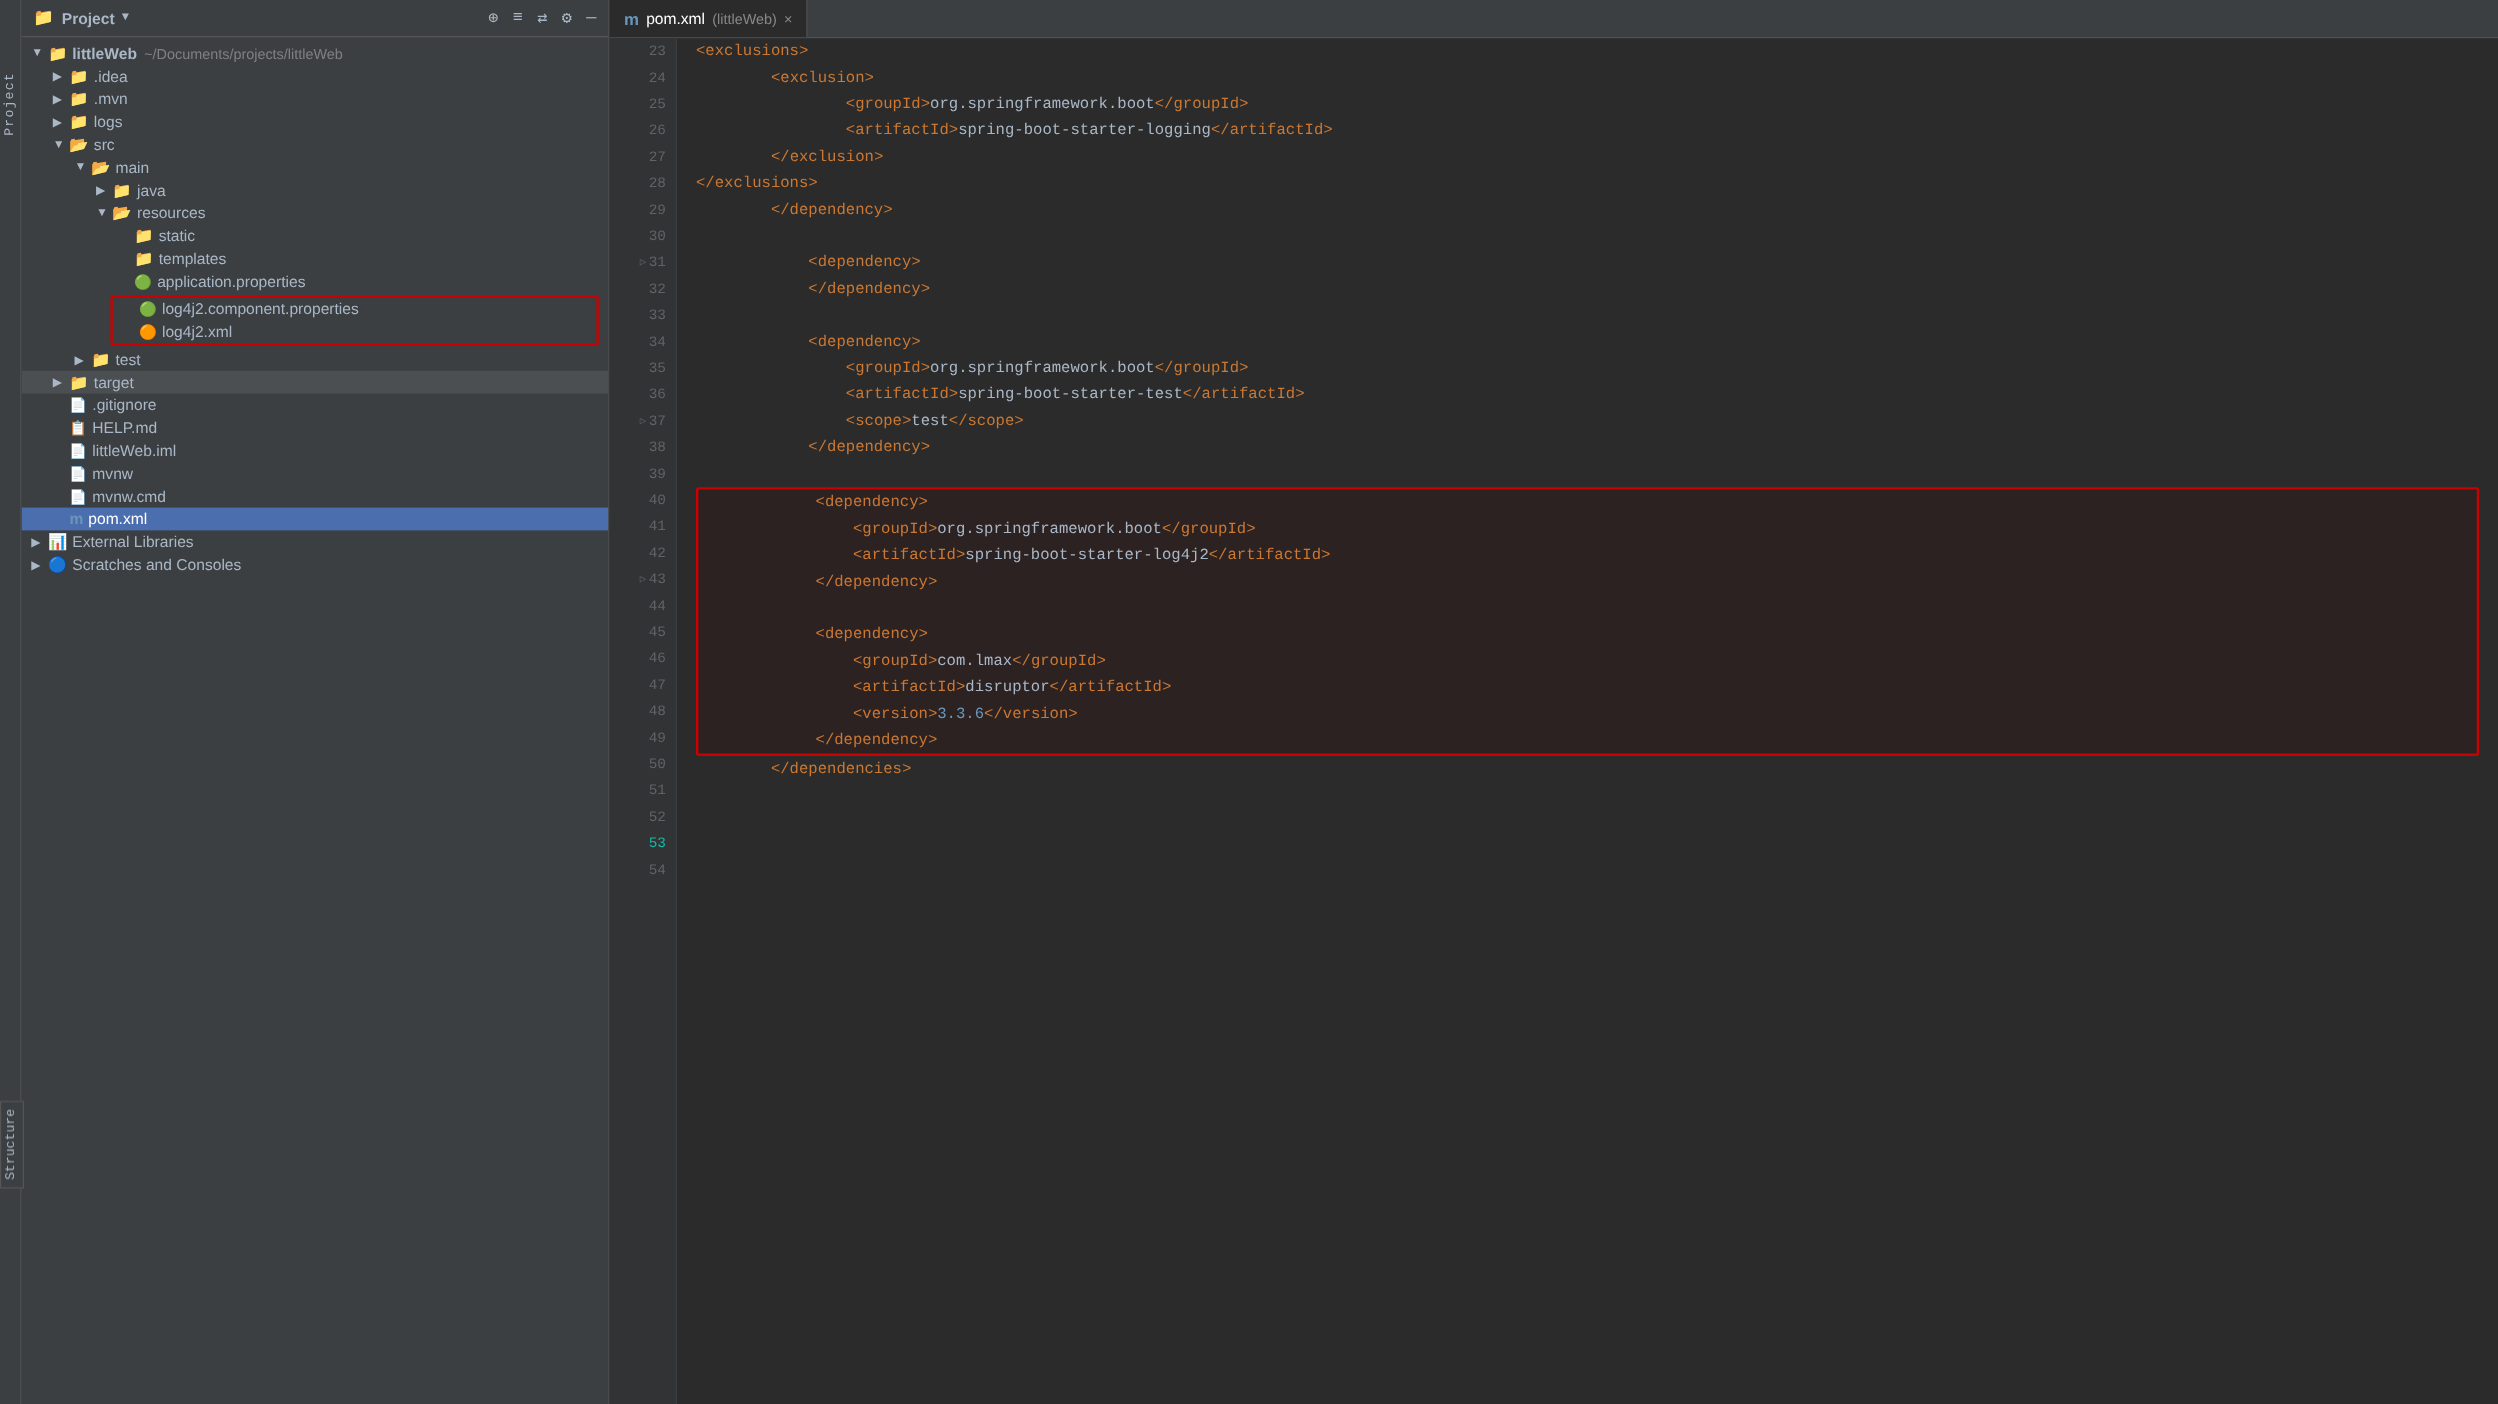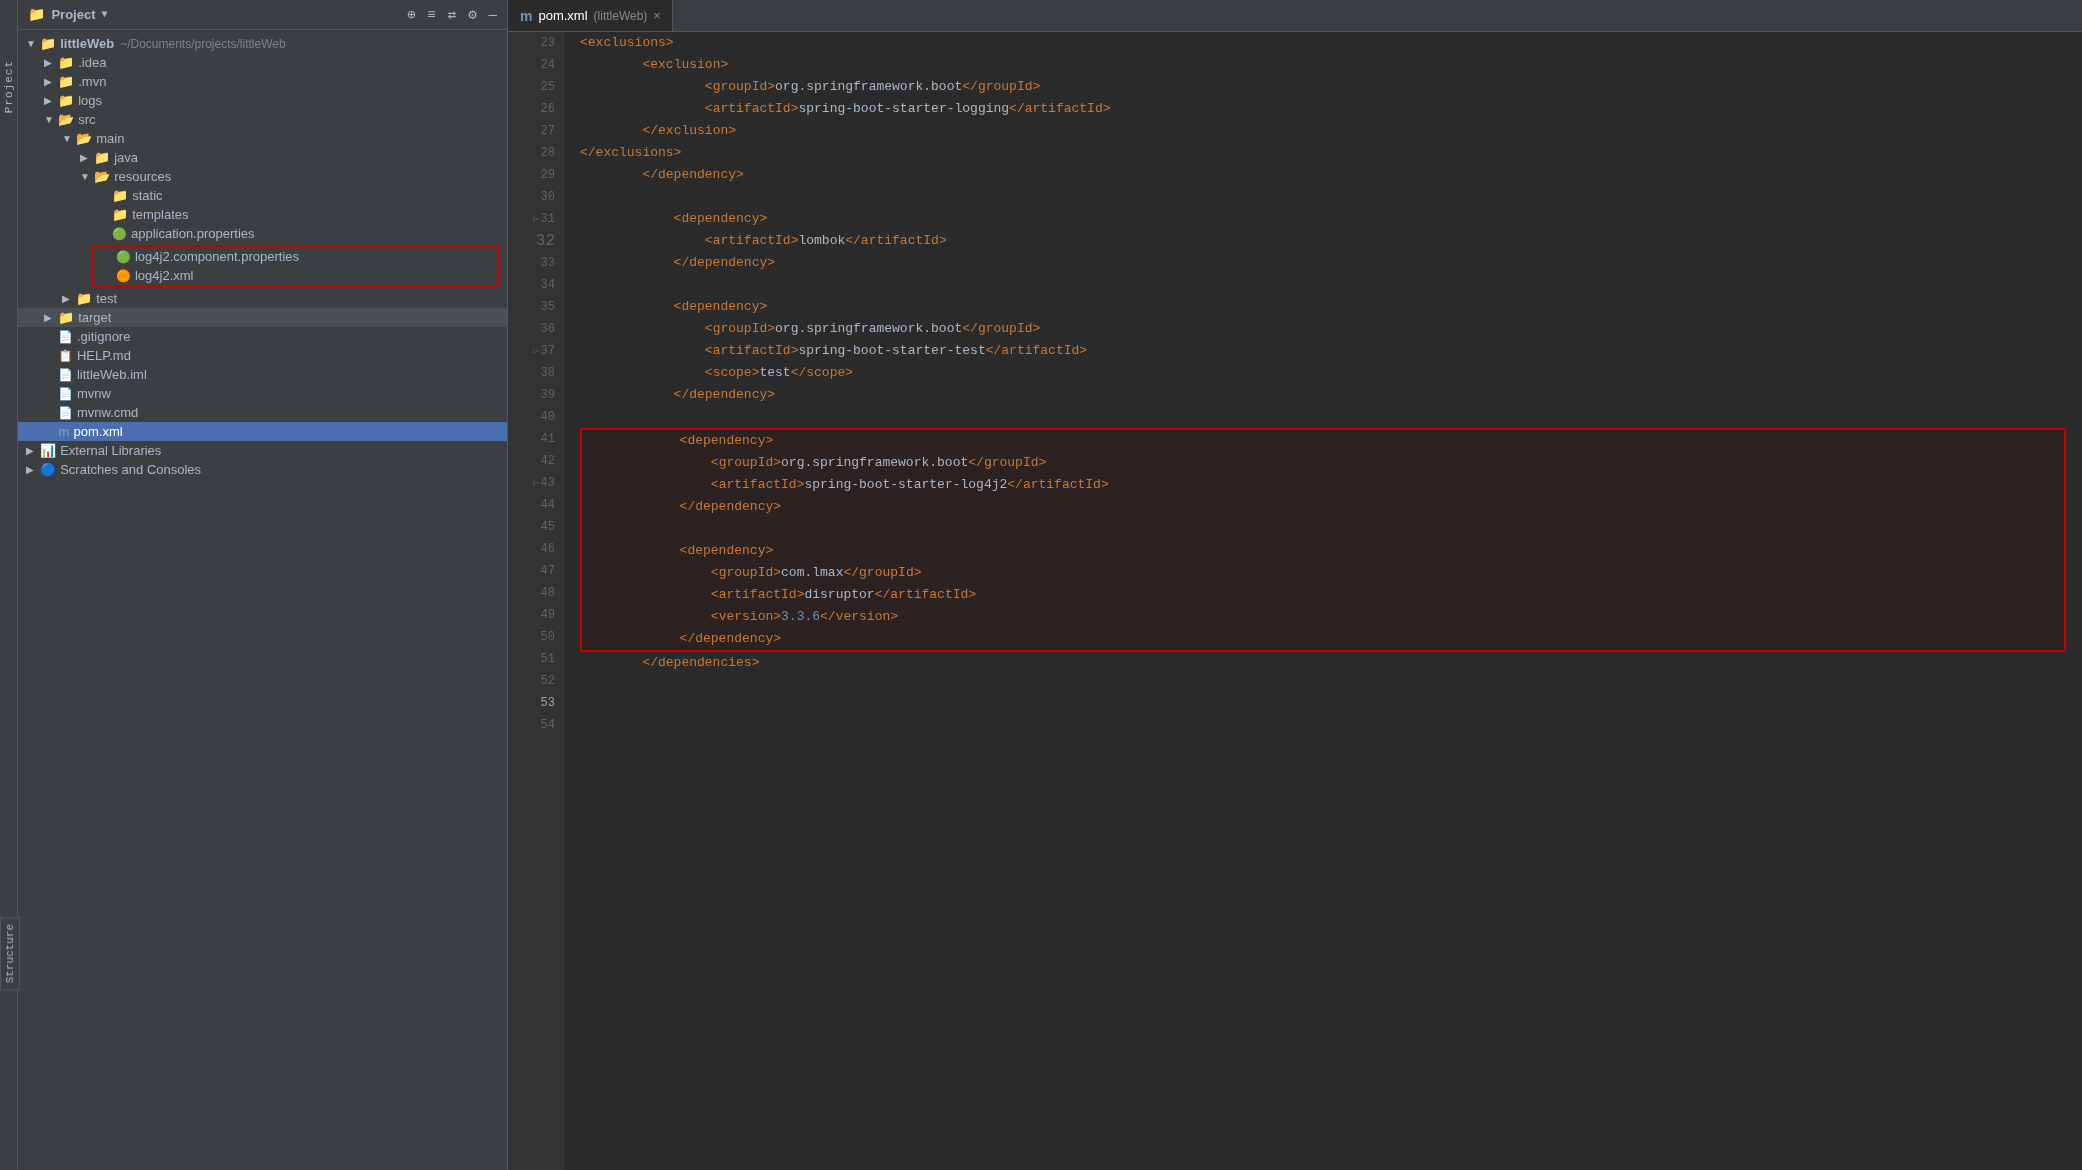--- a/index.html
+++ b/index.html
@@ -200,58 +200,57 @@
     <div style="background:#313335;padding:0 8px;min-width:56px;display:flex;flex-direction:column;border-right:1px solid #3c3f41;flex-shrink:0;user-select:none;">
       <div style="font-size:12px;color:#606366;line-height:22px;text-align:right;font-family:'Courier New',monospace;">23</div>
       <div style="font-size:12px;color:#606366;line-height:22px;text-align:right;font-family:'Courier New',monospace;">24</div>
       <div style="font-size:12px;color:#606366;line-height:22px;text-align:right;font-family:'Courier New',monospace;">25</div>
       <div style="font-size:12px;color:#606366;line-height:22px;text-align:right;font-family:'Courier New',monospace;">26</div>
       <div style="font-size:12px;color:#606366;line-height:22px;text-align:right;font-family:'Courier New',monospace;">27</div>
       <div style="font-size:12px;color:#606366;line-height:22px;text-align:right;font-family:'Courier New',monospace;">28</div>
       <div style="font-size:12px;color:#606366;line-height:22px;text-align:right;font-family:'Courier New',monospace;">29</div>
       <div style="font-size:12px;color:#606366;line-height:22px;text-align:right;font-family:'Courier New',monospace;">30</div>
       <div style="font-size:12px;color:#606366;line-height:22px;text-align:right;display:flex;justify-content:flex-end;align-items:center;gap:2px;font-family:'Courier New',monospace;"><span style="font-size:9px;color:#606366;">▷</span>31</div>
-      <div style="font-size:16px;color:#606366;line-height:22px;text-align:right;font-family:'Courier New',monospace;">32</div>
+      <div style="font-size:12px;color:#606366;line-height:22px;text-align:right;font-family:'Courier New',monospace;">32</div>
       <div style="font-size:12px;color:#606366;line-height:22px;text-align:right;font-family:'Courier New',monospace;">33</div>
       <div style="font-size:12px;color:#606366;line-height:22px;text-align:right;font-family:'Courier New',monospace;">34</div>
       <div style="font-size:12px;color:#606366;line-height:22px;text-align:right;font-family:'Courier New',monospace;">35</div>
       <div style="font-size:12px;color:#606366;line-height:22px;text-align:right;font-family:'Courier New',monospace;">36</div>
       <div style="font-size:12px;color:#606366;line-height:22px;text-align:right;display:flex;justify-content:flex-end;align-items:center;gap:2px;font-family:'Courier New',monospace;"><span style="font-size:9px;color:#606366;">▷</span>37</div>
       <div style="font-size:12px;color:#606366;line-height:22px;text-align:right;font-family:'Courier New',monospace;">38</div>
       <div style="font-size:12px;color:#606366;line-height:22px;text-align:right;font-family:'Courier New',monospace;">39</div>
       <div style="font-size:12px;color:#606366;line-height:22px;text-align:right;font-family:'Courier New',monospace;">40</div>
       <div style="font-size:12px;color:#606366;line-height:22px;text-align:right;font-family:'Courier New',monospace;">41</div>
       <div style="font-size:12px;color:#606366;line-height:22px;text-align:right;font-family:'Courier New',monospace;">42</div>
       <div style="font-size:12px;color:#606366;line-height:22px;text-align:right;display:flex;justify-content:flex-end;align-items:center;gap:2px;font-family:'Courier New',monospace;"><span style="font-size:9px;color:#606366;">▷</span>43</div>
       <div style="font-size:12px;color:#606366;line-height:22px;text-align:right;font-family:'Courier New',monospace;">44</div>
       <div style="font-size:12px;color:#606366;line-height:22px;text-align:right;font-family:'Courier New',monospace;">45</div>
       <div style="font-size:12px;color:#606366;line-height:22px;text-align:right;font-family:'Courier New',monospace;">46</div>
       <div style="font-size:12px;color:#606366;line-height:22px;text-align:right;font-family:'Courier New',monospace;">47</div>
       <div style="font-size:12px;color:#606366;line-height:22px;text-align:right;font-family:'Courier New',monospace;">48</div>
       <div style="font-size:12px;color:#606366;line-height:22px;text-align:right;font-family:'Courier New',monospace;">49</div>
       <div style="font-size:12px;color:#606366;line-height:22px;text-align:right;font-family:'Courier New',monospace;">50</div>
       <div style="font-size:12px;color:#606366;line-height:22px;text-align:right;font-family:'Courier New',monospace;">51</div>
       <div style="font-size:12px;color:#606366;line-height:22px;text-align:right;font-family:'Courier New',monospace;">52</div>
-      <div style="font-size:12px;color:#a3a3a3;line-height:22px;text-align:right;font-family:'Courier New',monospace;">53</div>
+      <div style="font-size:12px;color:#14b8a6;line-height:22px;text-align:right;font-family:'Courier New',monospace;">53</div>
       <div style="font-size:12px;color:#606366;line-height:22px;text-align:right;font-family:'Courier New',monospace;">54</div>
     </div>
 
     <div style="flex:1;padding:0 16px;overflow:auto;font-size:13px;font-family:'Courier New',monospace;">
 
       <div style="line-height:22px;white-space:pre;"><span style="color:#cc7832;">&lt;exclusions&gt;</span></div>
       <div style="line-height:22px;white-space:pre;">        <span style="color:#cc7832;">&lt;exclusion&gt;</span></div>
       <div style="line-height:22px;white-space:pre;">                <span style="color:#cc7832;">&lt;groupId&gt;</span><span style="color:#a9b7c6;">org.springframework.boot</span><span style="color:#cc7832;">&lt;/groupId&gt;</span></div>
       <div style="line-height:22px;white-space:pre;">                <span style="color:#cc7832;">&lt;artifactId&gt;</span><span style="color:#a9b7c6;">spring-boot-starter-logging</span><span style="color:#cc7832;">&lt;/artifactId&gt;</span></div>
       <div style="line-height:22px;white-space:pre;">        <span style="color:#cc7832;">&lt;/exclusion&gt;</span></div>
       <div style="line-height:22px;white-space:pre;"><span style="color:#cc7832;">&lt;/exclusions&gt;</span></div>
       <div style="line-height:22px;white-space:pre;"><span style="color:#cc7832;">        &lt;/dependency&gt;</span></div>
       <div style="line-height:22px;white-space:pre;"> </div>
 
       <div style="line-height:22px;white-space:pre;"><span style="color:#cc7832;">            &lt;dependency&gt;</span></div>
-      <div style="line-height:22px;white-space:pre;">                <span style="color:#cc7832;">&lt;artifactId&gt;</span><span style="color:#a9b7c6;">lombok</span><span style="color:#cc7832;">&lt;/artifactId&gt;</span></div>
       <div style="line-height:22px;white-space:pre;"><span style="color:#cc7832;">            &lt;/dependency&gt;</span></div>
       <div style="line-height:22px;white-space:pre;"> </div>
 
       <div style="line-height:22px;white-space:pre;"><span style="color:#cc7832;">            &lt;dependency&gt;</span></div>
       <div style="line-height:22px;white-space:pre;">                <span style="color:#cc7832;">&lt;groupId&gt;</span><span style="color:#a9b7c6;">org.springframework.boot</span><span style="color:#cc7832;">&lt;/groupId&gt;</span></div>
       <div style="line-height:22px;white-space:pre;">                <span style="color:#cc7832;">&lt;artifactId&gt;</span><span style="color:#a9b7c6;">spring-boot-starter-test</span><span style="color:#cc7832;">&lt;/artifactId&gt;</span></div>
       <div style="line-height:22px;white-space:pre;">                <span style="color:#cc7832;">&lt;scope&gt;</span><span style="color:#a9b7c6;">test</span><span style="color:#cc7832;">&lt;/scope&gt;</span></div>
       <div style="line-height:22px;white-space:pre;"><span style="color:#cc7832;">            &lt;/dependency&gt;</span></div>
       <div style="line-height:22px;white-space:pre;"> </div>
 

